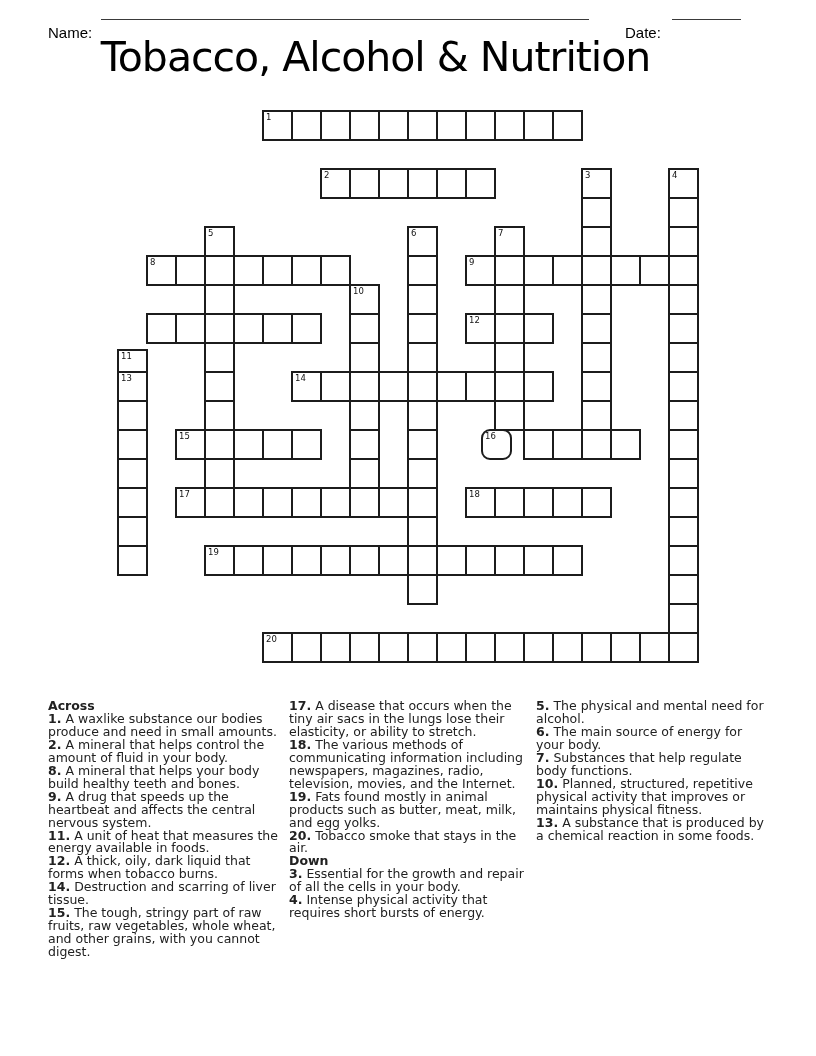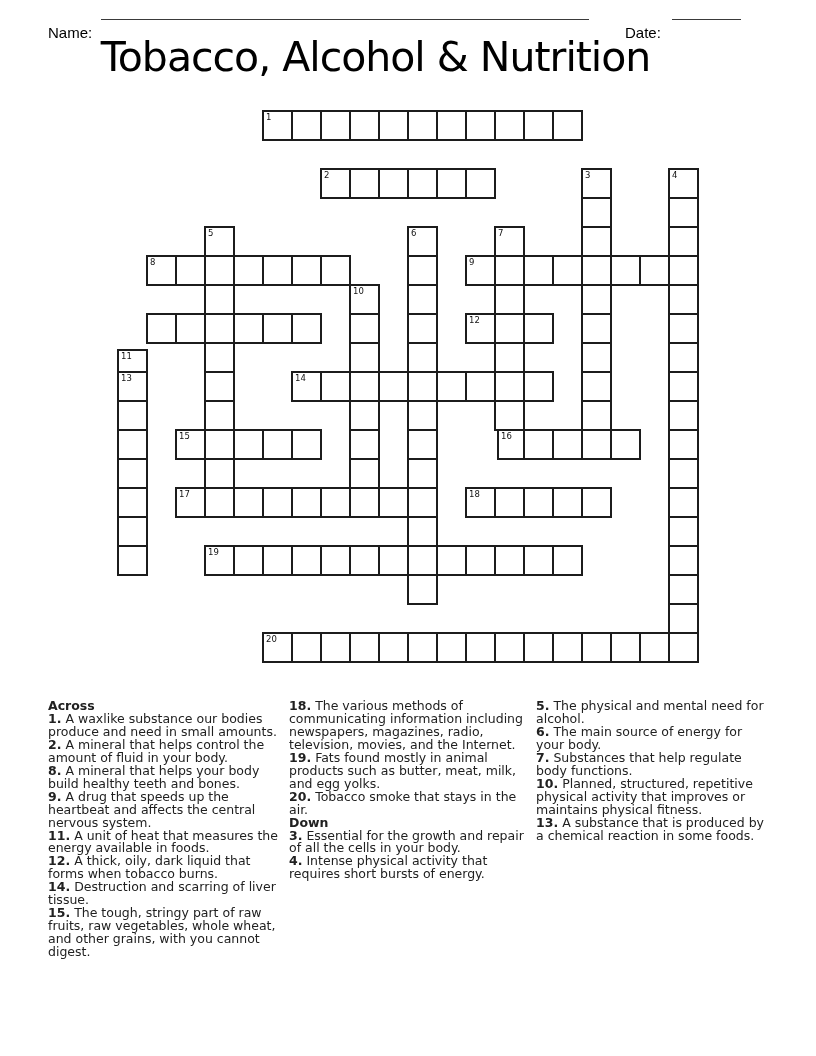--- a/index.html
+++ b/index.html
@@ -119,21 +119,21 @@
     <div class="cell" style="left: 290px; top: 464px;"></div>
     <div class="cell" style="left: 377px; top: 116px;">
       <span class="cellnum">7</span>
     </div>
     <div class="cell" style="left: 377px; top: 145px;"></div>
     <div class="cell" style="left: 377px; top: 174px;"></div>
     <div class="cell" style="left: 377px; top: 203px;"></div>
     <div class="cell" style="left: 377px; top: 232px;"></div>
     <div class="cell" style="left: 377px; top: 261px;"></div>
     <div class="cell" style="left: 377px; top: 290px;"></div>
-    <div class="cell" style="left: 380px; top: 319px;">
+    <div class="cell" style="left: 364px; top: 319px; border-radius: 9px;">
       <span class="cellnum">16</span>
     </div>
     <div class="cell" style="left: 29px; top: 145px;">
       <span class="cellnum">8</span>
     </div>
     <div class="cell" style="left: 58px; top: 145px;"></div>
     <div class="cell" style="left: 116px; top: 145px;"></div>
     <div class="cell" style="left: 145px; top: 145px;"></div>
     <div class="cell" style="left: 174px; top: 145px;"></div>
     <div class="cell" style="left: 203px; top: 145px;"></div>
@@ -244,20 +244,21 @@
     <div class="clue"><b>1.</b> A waxlike substance our bodies produce and need in small amounts.</div>
     <div class="clue"><b>2.</b> A mineral that helps control the amount of fluid in your body.</div>
     <div class="clue"><b>8.</b> A mineral that helps your body build healthy teeth and bones.</div>
     <div class="clue"><b>9.</b> A drug that speeds up the heartbeat and affects the central nervous system.</div>
     <div class="clue"><b>11.</b> A unit of heat that measures the energy available in foods.</div>
     <div class="clue"><b>12.</b> A thick, oily, dark liquid that forms when tobacco burns.</div>
     <div class="clue"><b>14.</b> Destruction and scarring of liver tissue.</div>
     <div class="clue"><b>15.</b> The tough, stringy part of raw fruits, raw vegetables, whole wheat, and other grains, with you cannot digest.</div>
   </div>
 <div class="clue-col" style="left:289px;width:243px;">
+    <div class="clue"><b>17.</b> A disease that occurs when the tiny air sacs in the lungs lose their elasticity, or ability to stretch.</div>
     <div class="clue"><b>18.</b> The various methods of communicating information including newspapers, magazines, radio, television, movies, and the Internet.</div>
     <div class="clue"><b>19.</b> Fats found mostly in animal products such as butter, meat, milk, and egg yolks.</div>
     <div class="clue"><b>20.</b> Tobacco smoke that stays in the air.</div>
     <div class="clue-heading">Down</div>
     <div class="clue"><b>3.</b> Essential for the growth and repair of all the cells in your body.</div>
     <div class="clue"><b>4.</b> Intense physical activity that requires short bursts of energy.</div>
   </div>
 <div class="clue-col" style="left:536px;width:236px;">
     <div class="clue"><b>5.</b> The physical and mental need for alcohol.</div>
     <div class="clue"><b>6.</b> The main source of energy for your body.</div>

